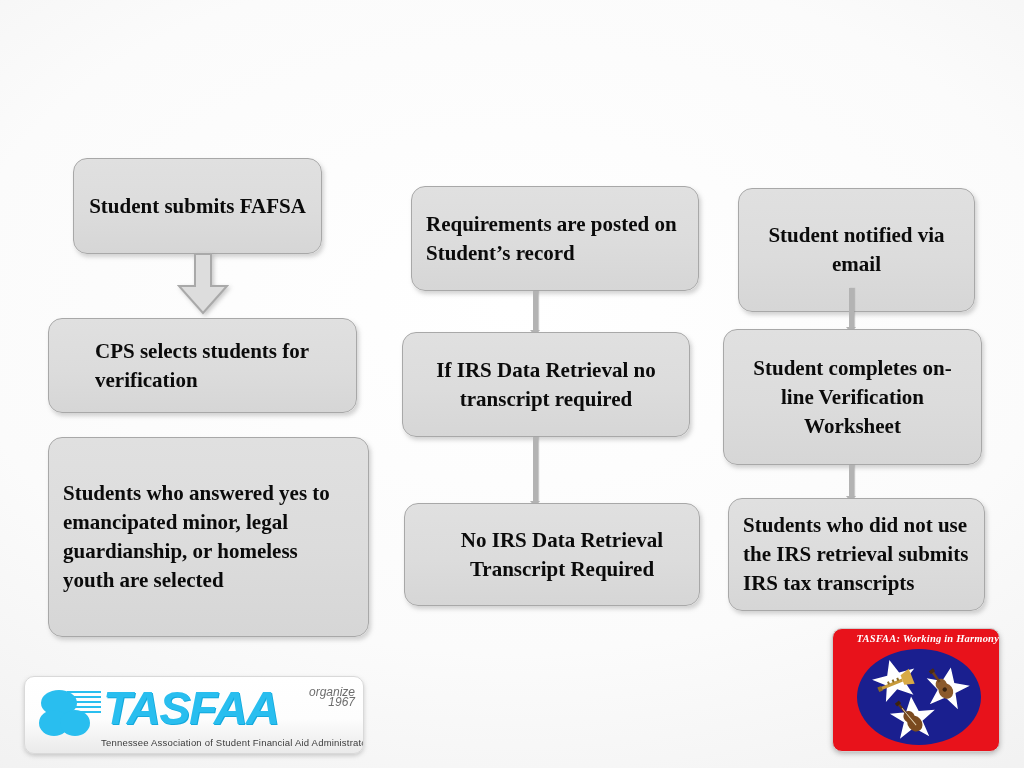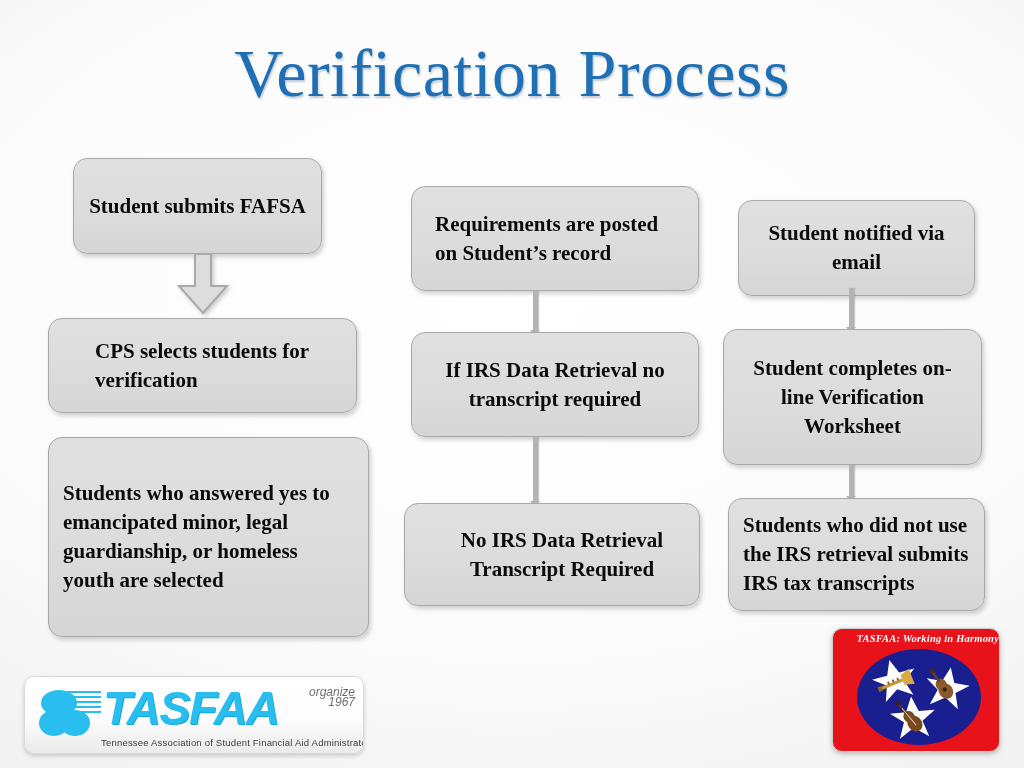--- a/index.html
+++ b/index.html
@@ -167,57 +167,56 @@
     letter-spacing: 0.2px;
     white-space: nowrap;
     z-index: 3;
   }
 </style>
 </head>
 <body>
 
 <div id="slide">
 
-  <div id="slide-title">Verification Process</div>
 
   <div class="flow-box center" style="left:73px; top:158px; width:249px; height:96px;">
     <div class="txt">Student submits FAFSA</div>
   </div>
 
   <div class="block-arrow" style="left:176px; top:253px; width:54px; height:62px;">
     <svg width="54" height="62" viewBox="0 0 54 62" xmlns="http://www.w3.org/2000/svg">
       <polygon points="19,1 35,1 35,33 51,33 27,60 3,33 19,33" fill="#DDDDDD" stroke="#A9A9A9" stroke-width="2"></polygon>
     </svg>
   </div>
 
   <div class="flow-box left" style="left:48px; top:318px; width:309px; height:95px;padding-left:32px;">
     <div class="txt">CPS selects students for verification</div>
   </div>
 
   <div class="flow-box left" style="left:48px; top:437px; width:321px; height:200px;">
     <div class="txt">Students who answered yes to emancipated minor, legal guardianship, or homeless youth are selected</div>
   </div>
 
-  <div class="flow-box left" style="left:411px; top:186px; width:288px; height:105px;padding-left:9px;">
+  <div class="flow-box left" style="left:411px; top:186px; width:288px; height:105px;">
     <div class="txt">Requirements are posted on Student’s record</div>
   </div>
 
   <div class="vline" style="left:533px; top:291px; height:40px;"></div>
 
-  <div class="flow-box center" style="left:411px; top:332px; width:288px; height:105px;justify-content:flex-end;">
+  <div class="flow-box center" style="left:402px; top:332px; width:288px; height:105px;justify-content:flex-end;">
     <div class="txt">If IRS Data Retrieval no transcript required</div>
   </div>
 
   <div class="vline" style="left:533px; top:437px; height:65px;"></div>
 
   <div class="flow-box center" style="left:404px; top:503px; width:296px; height:103px;padding-left:20px;">
     <div class="txt">No IRS Data Retrieval Transcript Required</div>
   </div>
 
-  <div class="flow-box center" style="left:738px; top:188px; width:237px; height:96px;margin-top:12px;">
+  <div class="flow-box center" style="left:738px; top:188px; width:237px; height:124px;">
     <div class="txt">Student notified via email</div>
   </div>
 
   <div class="vline" style="left:849px; top:288px; height:40px;"></div>
 
   <div class="flow-box center" style="left:723px; top:329px; width:259px; height:136px;">
     <div class="txt">Student completes on-line Verification Worksheet</div>
   </div>
 
   <div class="vline" style="left:849px; top:465px; height:32px;"></div>

